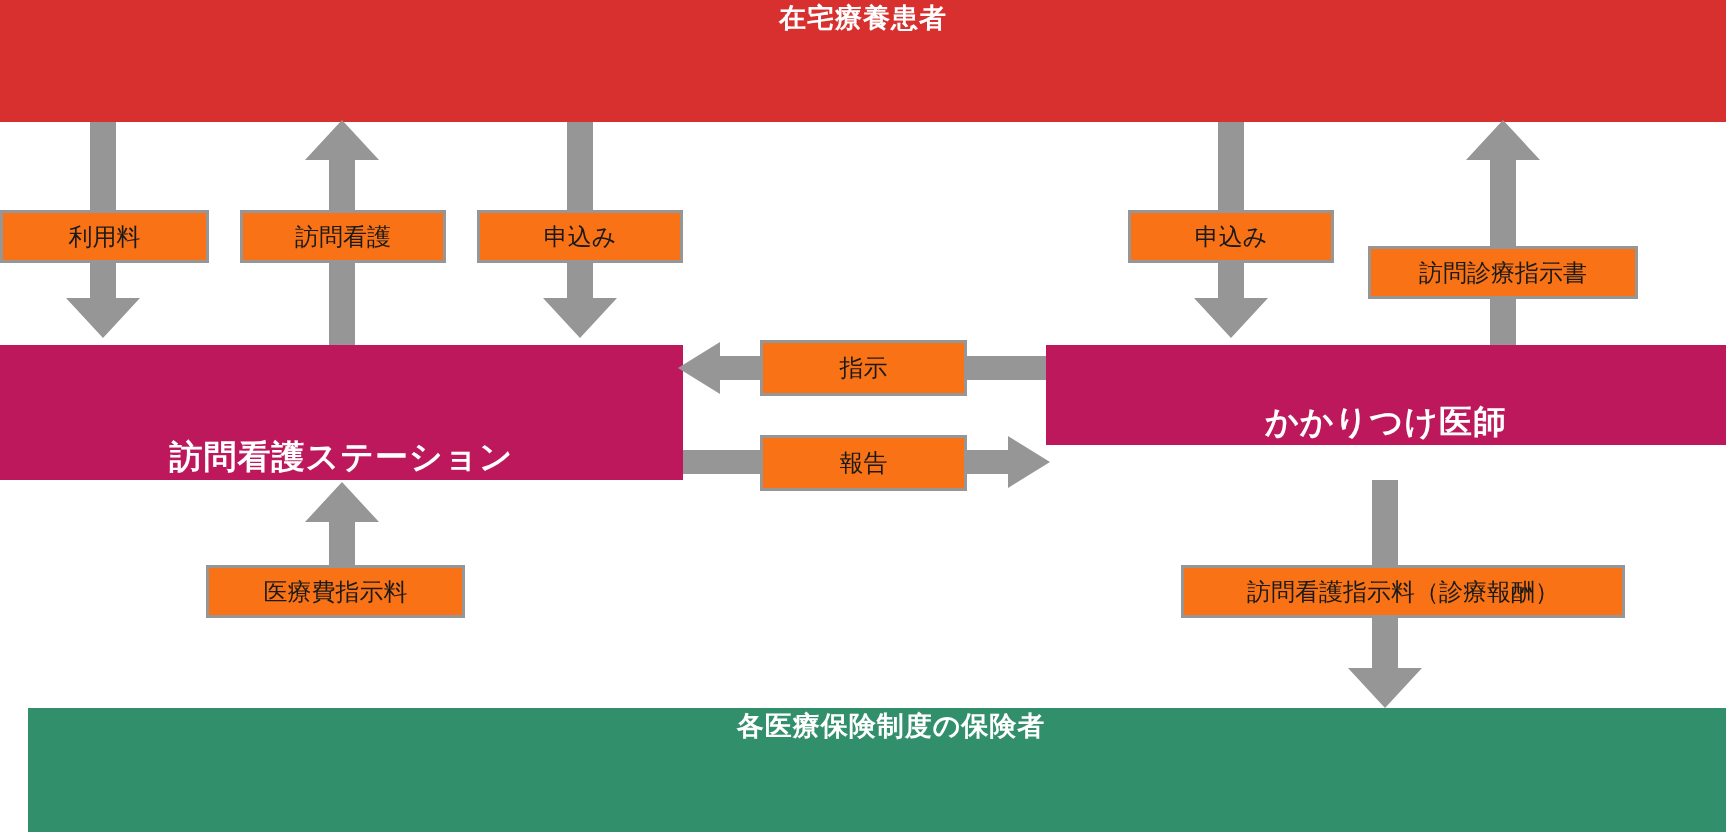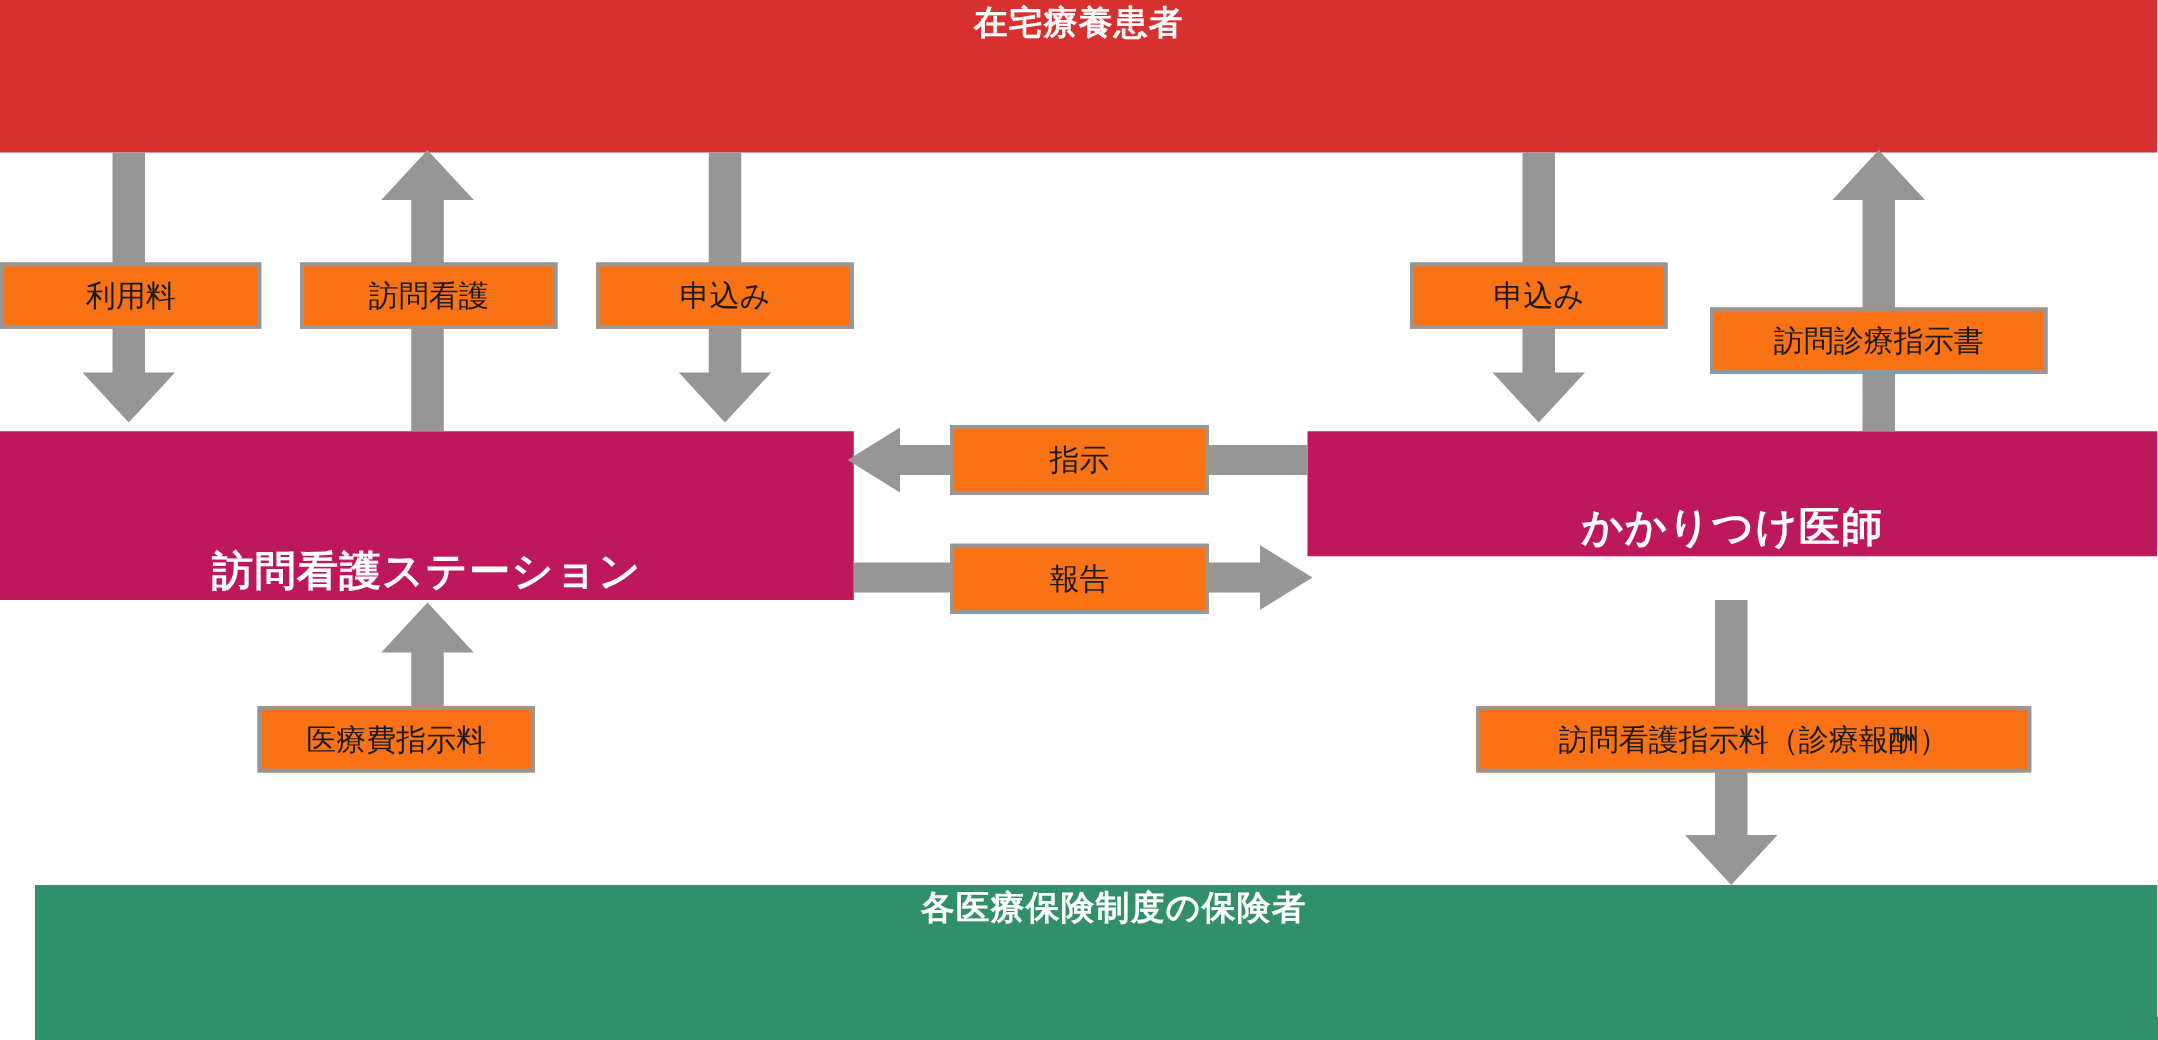--- a/index.html
+++ b/index.html
@@ -151,21 +151,21 @@
   </div>
 
   <div class="label-box" style="left:760px; top:340px; width:207px; height:56px;">
     <span>指示</span>
   </div>
 
   <div class="label-box" style="left:760px; top:435px; width:207px; height:56px;">
     <span>報告</span>
   </div>
 
-  <div class="label-box" style="left:206px; top:565px; width:222px; height:53px;">
+  <div class="label-box" style="left:206px; top:565px; width:259px; height:53px;">
     <span>医療費指示料</span>
   </div>
 
   <div class="label-box" style="left:1181px; top:565px; width:444px; height:53px;">
     <span>訪問看護指示料（診療報酬）</span>
   </div>
 
 </div>
 
 </body></html>

